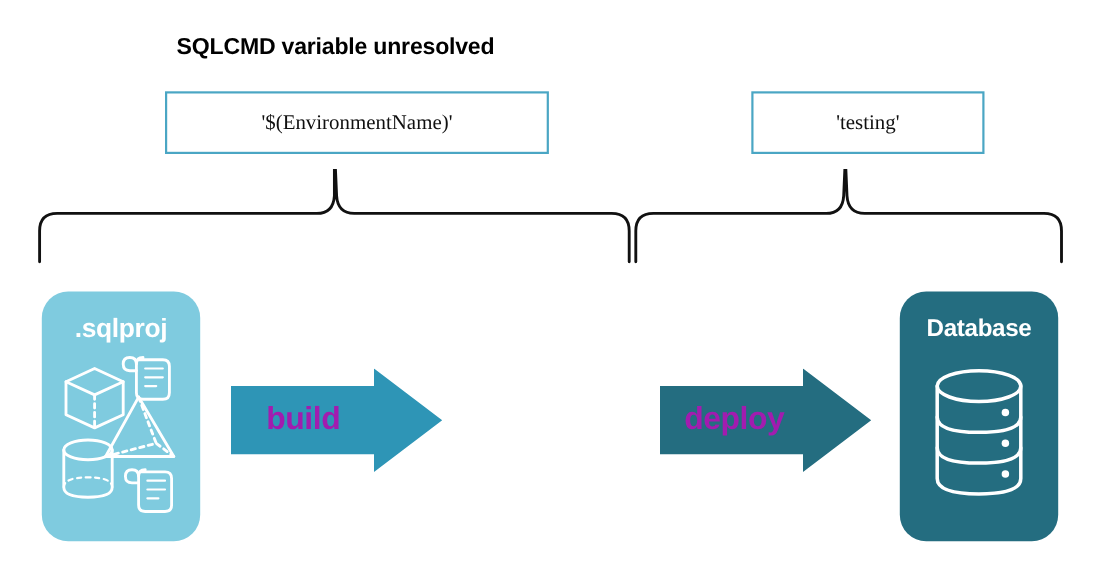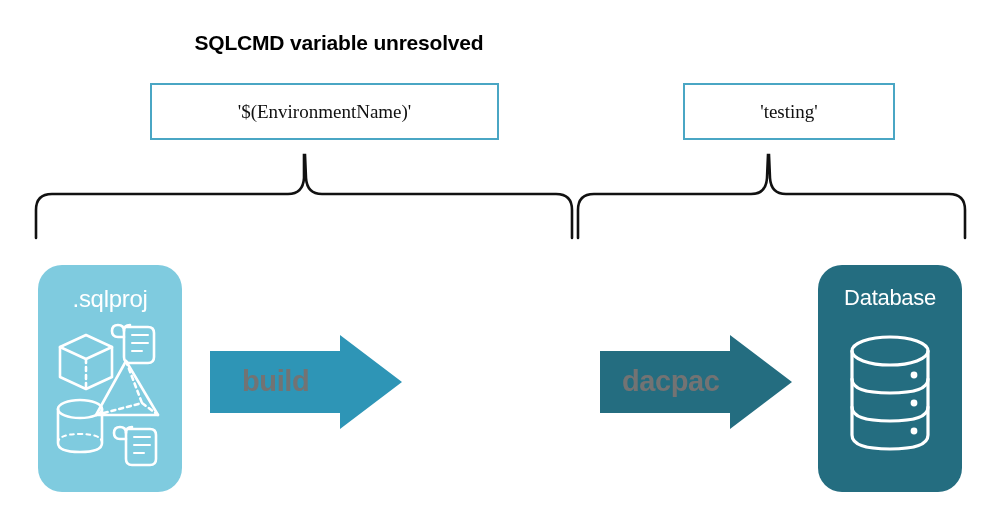--- a/index.html
+++ b/index.html
@@ -24,21 +24,21 @@
     position: absolute;
     font-family: "Liberation Sans", sans-serif;
     font-weight: bold;
     font-size: 21px;
     letter-spacing: -0.2px;
     color: #000000;
     white-space: nowrap;
     text-align: center;
     line-height: 1;
   }
-  #heading-left  { left: 0px;   top: 32px; width: 610px; padding-left: 34px; }
+  #heading-left  { left: 0px;   top: 32px; width: 610px; }
   #heading-right { left: 570px; top: 32px; width: 396px; }
 
   
   .value-box {
     position: absolute;
     box-sizing: border-box;
     border: 2px solid #4aa6c4;
     background: #ffffff;
     display: flex;
     align-items: center;
@@ -66,21 +66,21 @@
   .stage-box {
     position: absolute;
     border-radius: 24px;
   }
   .stage-label {
     position: absolute;
     left: 0;
     right: 0;
     text-align: center;
     font-family: "Liberation Sans", sans-serif;
-    font-weight: normal;
+    font-weight: bold;
     font-size: 24px;
     color: #ffffff;
     letter-spacing: -0.3px;
     line-height: 1;
   }
   #box-sqlproj  { left: 38px;  top: 265px; width: 144px; height: 227px; background: #7fcbdf; }
   #box-dacpac   { left: 428px; top: 265px; width: 142px; height: 227px; background: #2e95b6; }
   #box-database { left: 818px; top: 265px; width: 144px; height: 227px; background: #246d80; }
 
   #box-sqlproj  .stage-label { top: 22px; }
@@ -97,21 +97,21 @@
 
   
   .arrow {
     position: absolute;
   }
   .arrow-label {
     position: absolute;
     font-family: "Liberation Sans", sans-serif;
     font-weight: bold;
     font-size: 29px;
-    color: #737373;
+    color: #a21caf;
     letter-spacing: -0.4px;
     line-height: 1;
     white-space: nowrap;
   }
   #arrow-build  { left: 210px; top: 335px; width: 192px; height: 94px; }
   #arrow-deploy { left: 600px; top: 335px; width: 192px; height: 94px; }
   #arrow-build  .arrow-label { left: 32px; top: 32px; }
   #arrow-deploy .arrow-label { left: 22px; top: 32px; }
 </style>
 </head>
@@ -211,16 +211,16 @@
     <svg viewBox="0 0 192 94" width="192" height="94">
       <path fill="#2e95b6" d="M0,16 L130,16 L130,0 L192,47 L130,94 L130,78 L0,78 Z"></path>
     </svg>
     <div class="arrow-label">build</div>
   </div>
 
   <div class="arrow" id="arrow-deploy">
     <svg viewBox="0 0 192 94" width="192" height="94">
       <path fill="#246d80" d="M0,16 L130,16 L130,0 L192,47 L130,94 L130,78 L0,78 Z"></path>
     </svg>
-    <div class="arrow-label">dacpac</div>
+    <div class="arrow-label">deploy</div>
   </div>
 
 </div>
 
 </body></html>

